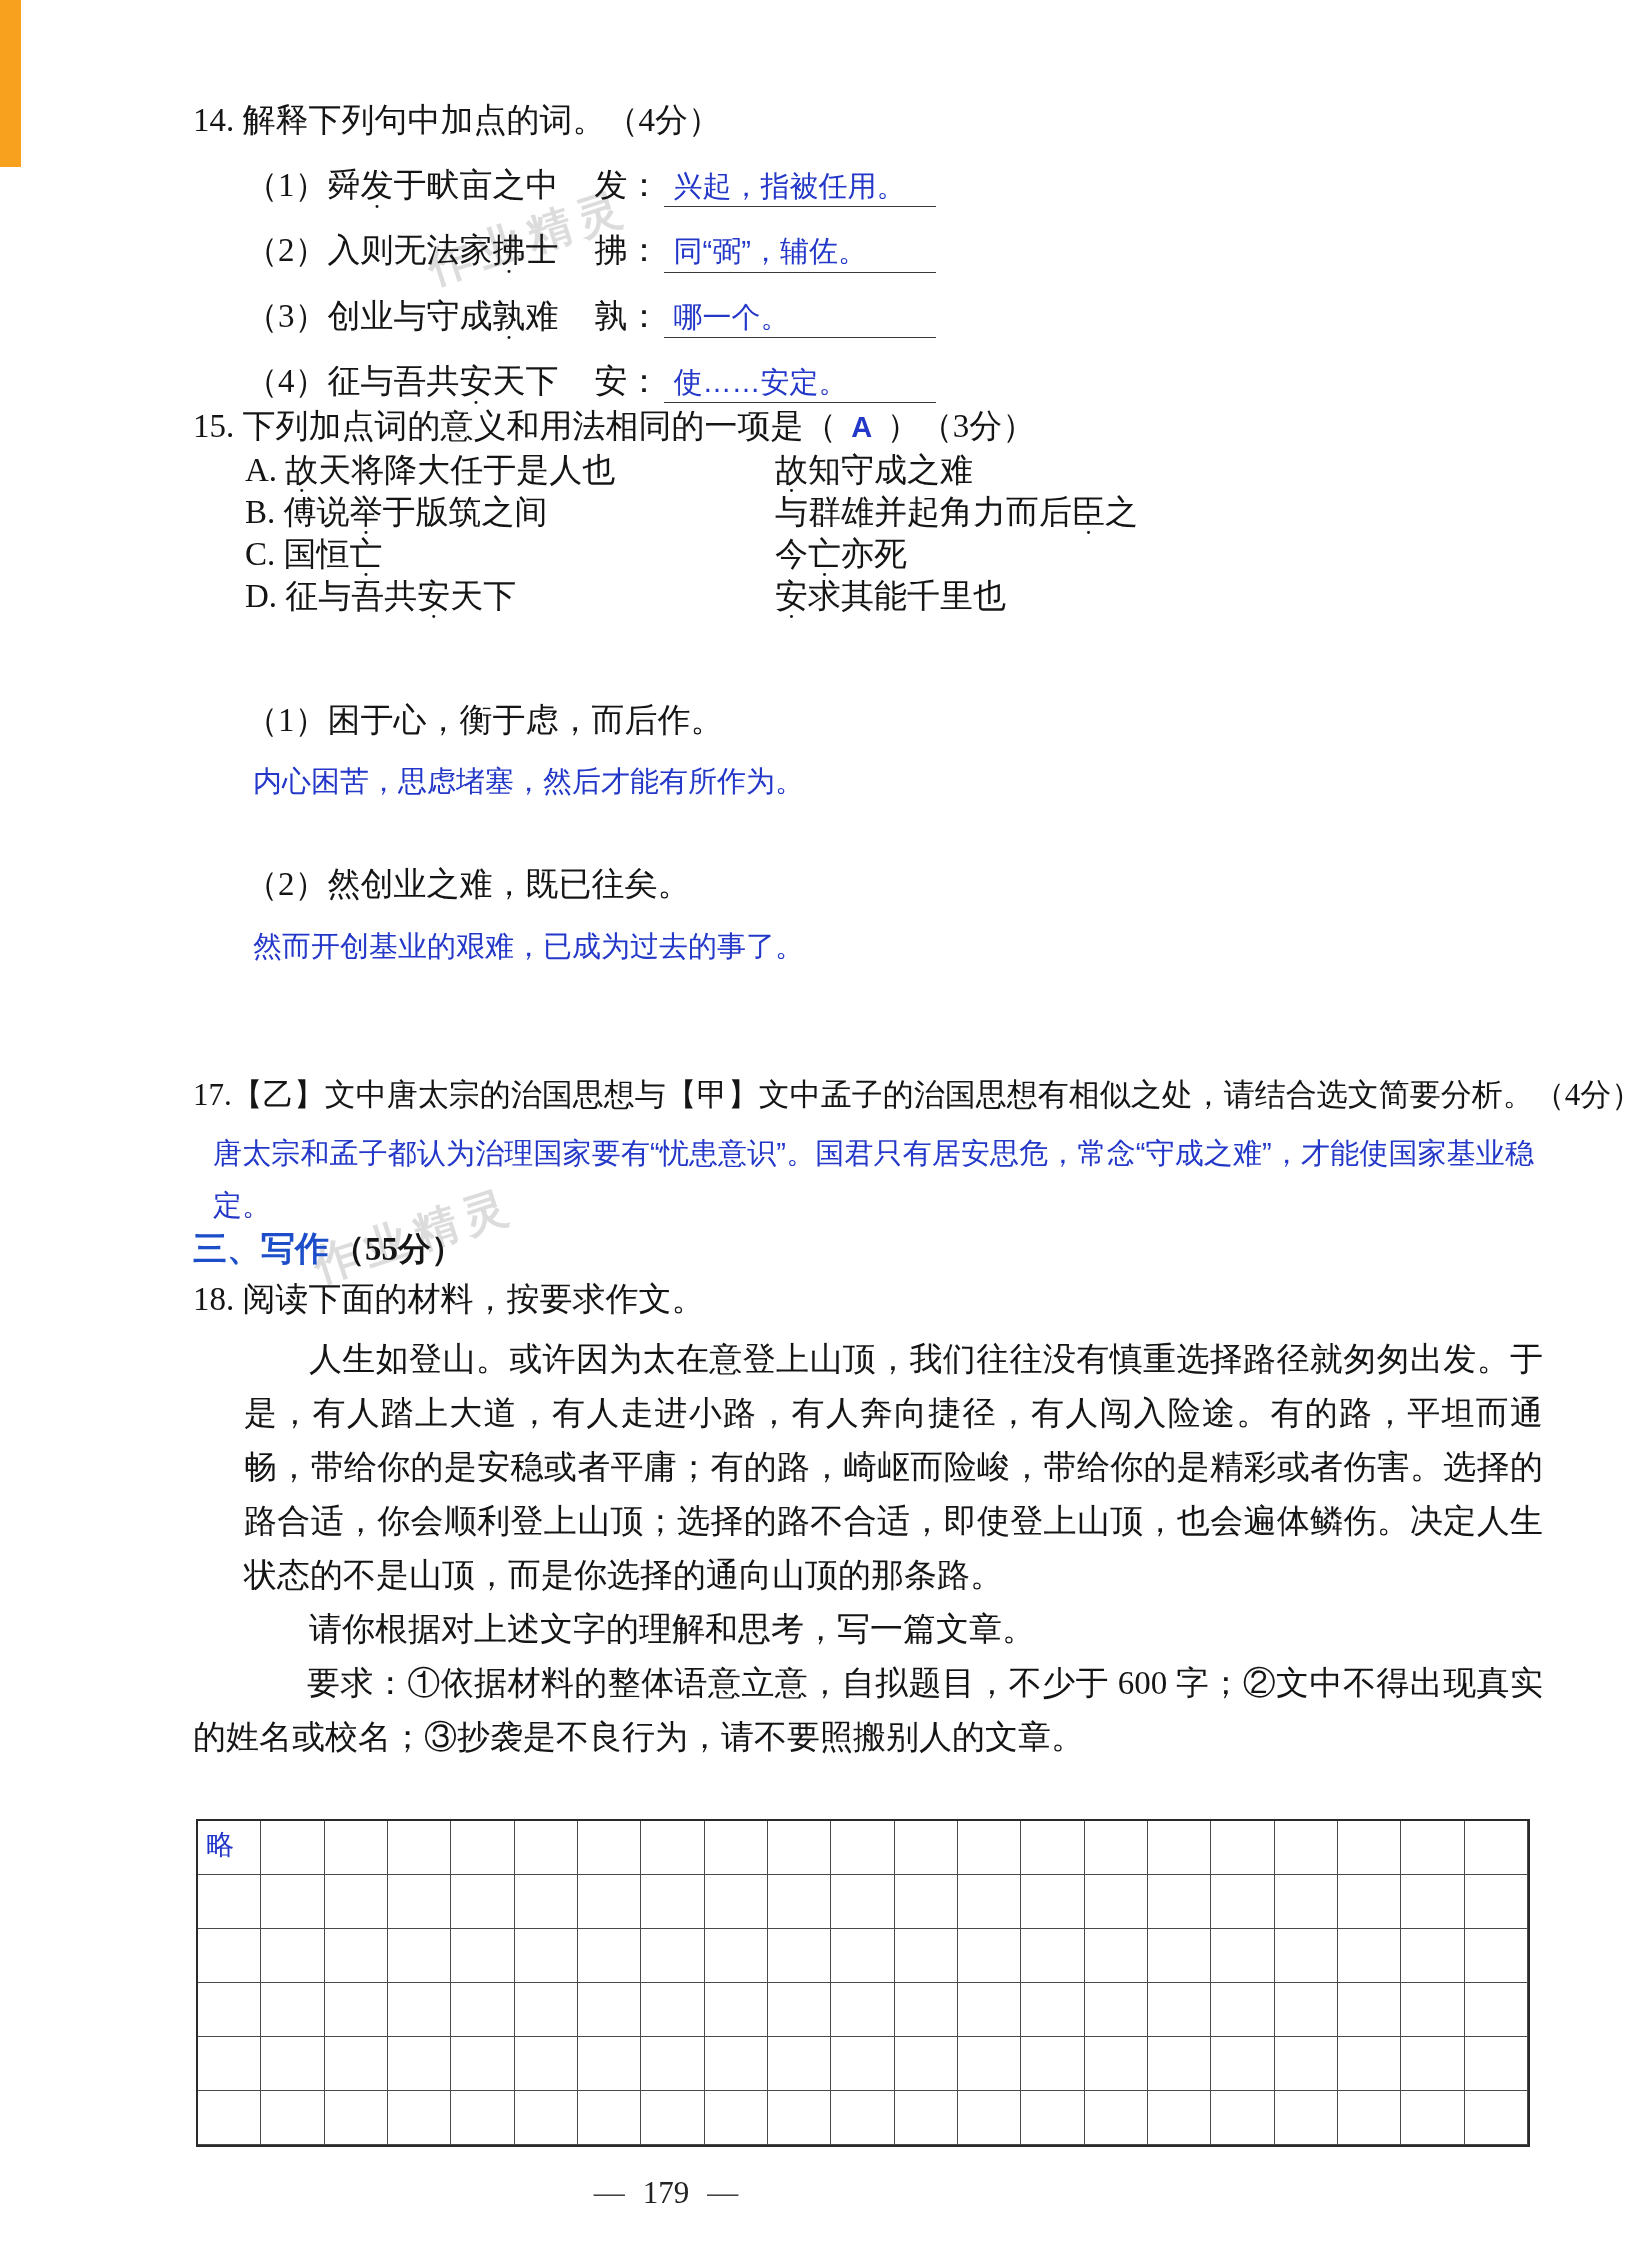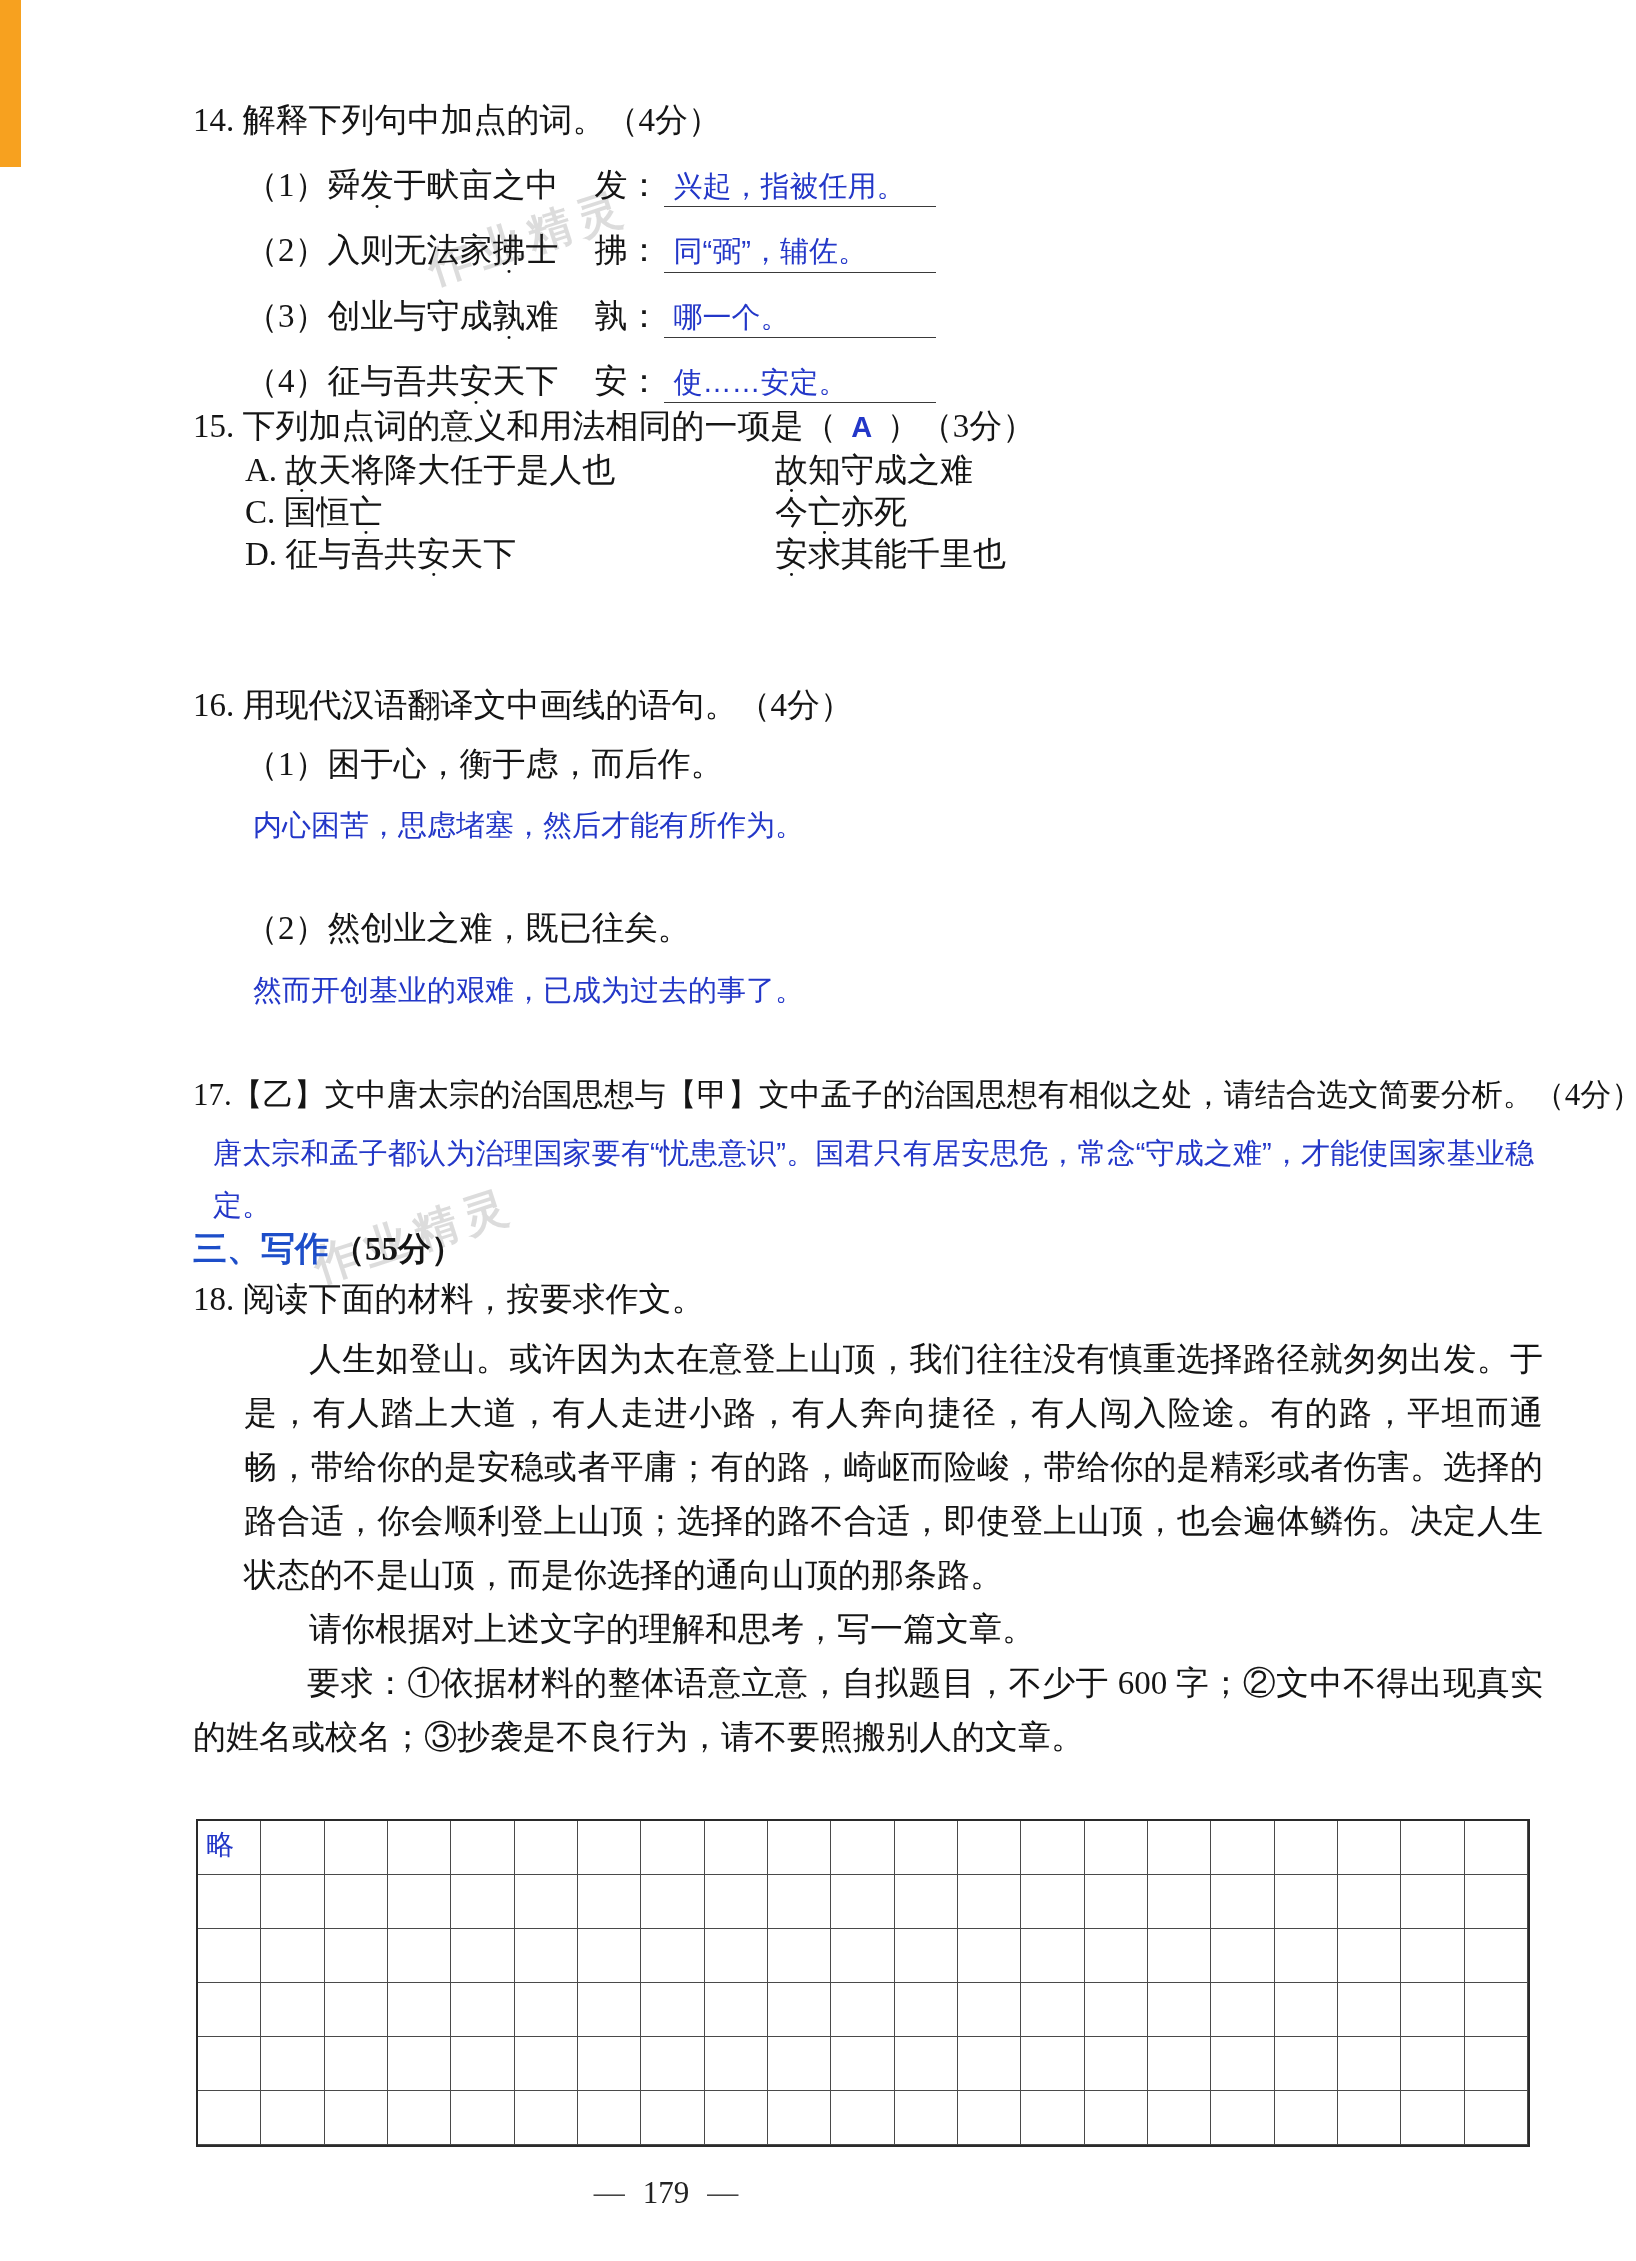--- a/index.html
+++ b/index.html
@@ -113,30 +113,32 @@
 
   <section class="blk" id="q15">
     <div class="q-title">
       <span>15. 下列加点词的意义和用法相同的一项是（</span><span class="ans ans-a">A</span><span>）（3分）</span>
     </div>
     <div class="opts">
       <div class="opt">
         <span class="opt-left"><span>A. </span><span class="dt">故</span><span>天将降大任于是人也</span></span><span class="opt-right"><span></span><span class="dt">故</span><span>知守成之难</span></span>
       </div>
       <div class="opt">
+        <span class="opt-left"><span>B. 傅说</span><span class="dt">举</span><span>于版筑之间</span></span><span class="opt-right"><span>与群雄并起角力而后</span><span class="dt">臣</span><span>之</span></span>
+      </div>
+      <div class="opt">
         <span class="opt-left"><span>C. 国恒</span><span class="dt">亡</span><span></span></span><span class="opt-right"><span>今</span><span class="dt">亡</span><span>亦死</span></span>
       </div>
       <div class="opt">
         <span class="opt-left"><span>D. 征与吾共</span><span class="dt">安</span><span>天下</span></span><span class="opt-right"><span></span><span class="dt">安</span><span>求其能千里也</span></span>
       </div>
     </div>
   </section>
 
   <section class="blk" id="q16">
-    <div class="q-title">16. 用现代汉语翻译文中画线的语句。（4分）</div>
     <div class="q16-sent">（1）困于心，衡于虑，而后作。</div>
     <div class="q16-ans ans">内心困苦，思虑堵塞，然后才能有所作为。</div>
     <div class="q16-sent gap-big">（2）然创业之难，既已往矣。</div>
     <div class="q16-ans ans">然而开创基业的艰难，已成为过去的事了。</div>
   </section>
 
   <section class="blk" id="q17">
     <div class="q-title">17.【乙】文中唐太宗的治国思想与【甲】文中孟子的治国思想有相似之处，请结合选文简要分析。（4分）</div>
     <div class="q17-ans ans">唐太宗和孟子都认为治理国家要有“忧患意识”。国君只有居安思危，常念“守成之难”，才能使国家基业稳定。</div>
   </section>

